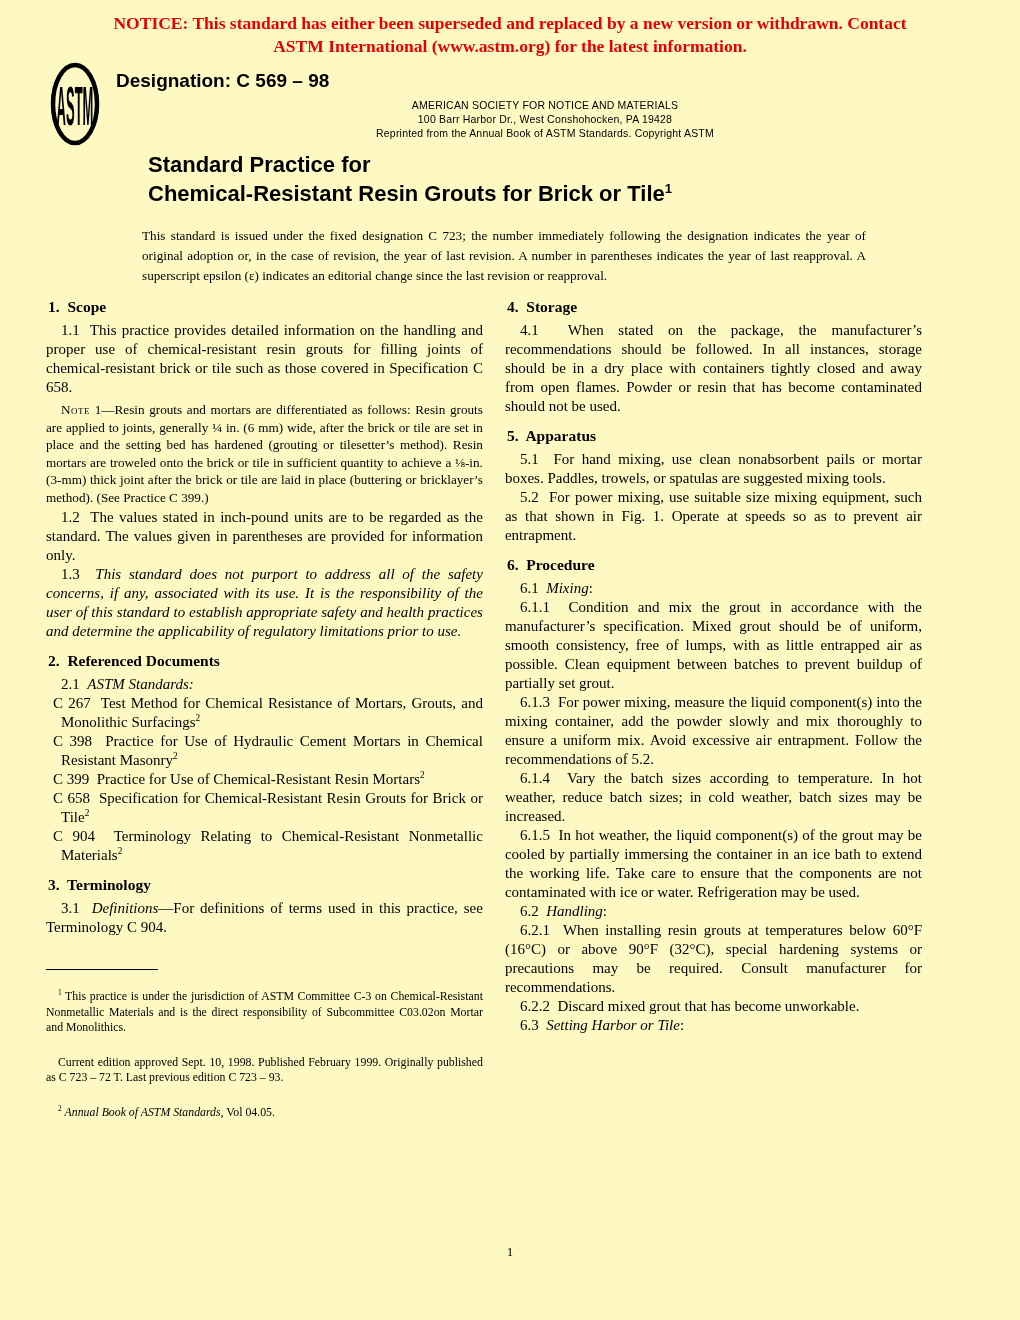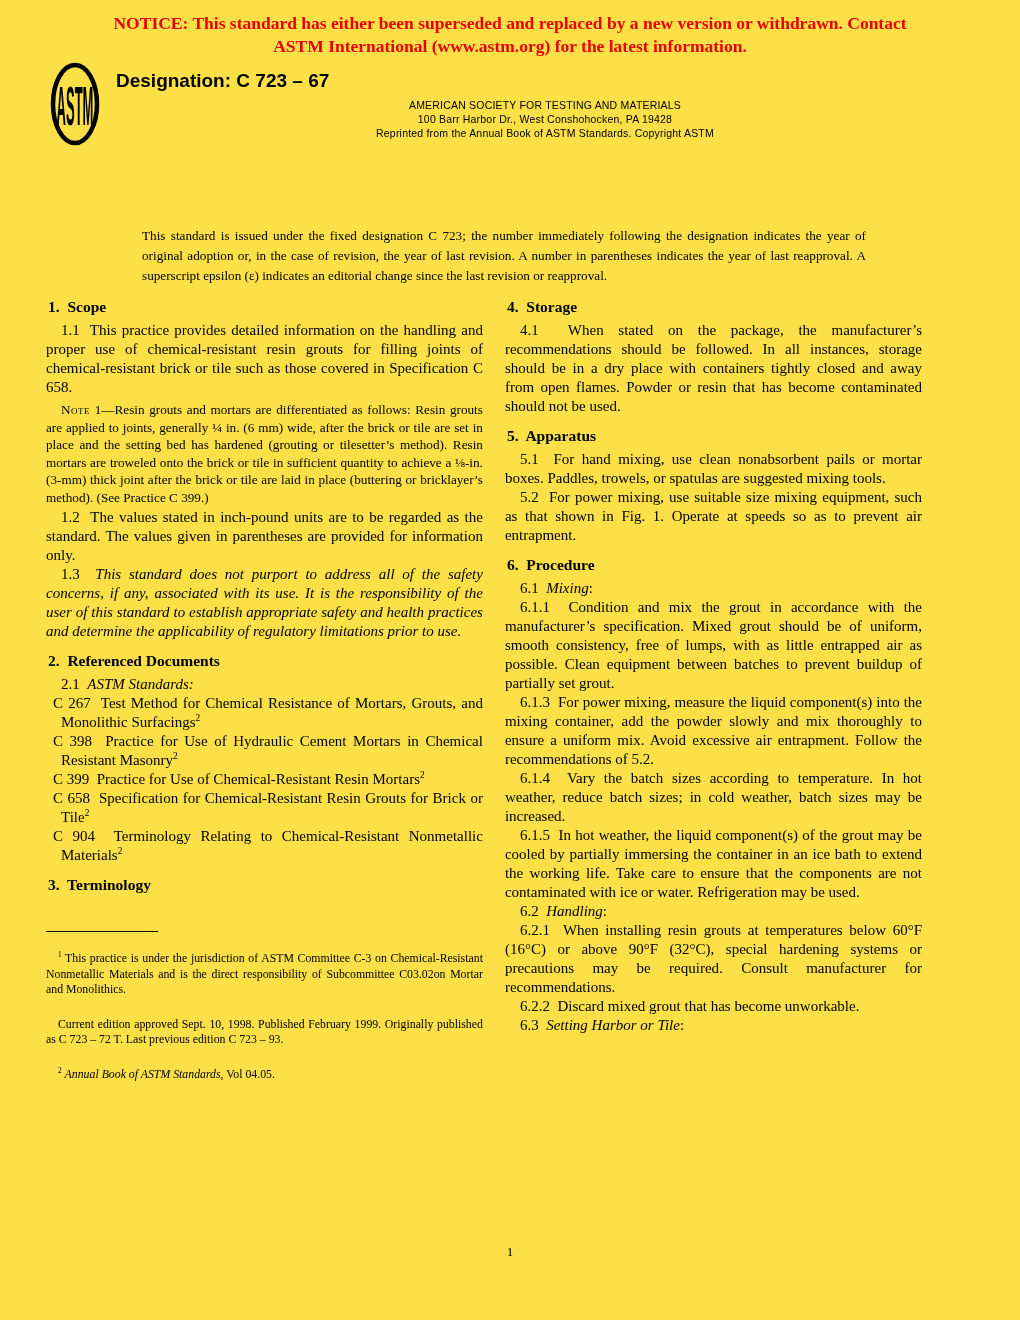--- a/index.html
+++ b/index.html
@@ -1,18 +1,18 @@
 <!DOCTYPE html>
 <html><head>
 <meta charset="utf-8">
 <style>
   html,body { margin:0; padding:0; background:#ffffff; }
   .page {
     position:relative; width:1020px; height:1320px; margin:0 auto;
-    background:#fde047; color:#000;
+    background:#fef9c3; color:#000;
     font-family:"Liberation Serif", serif; overflow:hidden;text-decoration:underline;
   }
   .notice {
     position:absolute; top:12px; left:110px; width:800px;
     text-align:center; color:#e80000; font-weight:bold;
     font-size:17.5px; line-height:23px;
   }
   .logo { position:absolute; left:50px; top:62px; }
   .designation {
     position:absolute; left:116px; top:70px;
@@ -69,46 +69,51 @@
 
   <div class="logo">
     <svg width="50" height="84" viewBox="0 0 50 84" aria-hidden="true">
       <ellipse cx="25" cy="42" rx="22" ry="39" fill="none" stroke="#000" stroke-width="4.5"></ellipse>
       <g transform="translate(25,42) scale(0.92,2.35)">
         <text x="0" y="9" text-anchor="middle" font-family="Liberation Sans, sans-serif" font-weight="bold" font-size="24" textLength="40" lengthAdjust="spacingAndGlyphs">ASTM</text>
       </g>
     </svg>
   </div>
 
-  <div class="designation">Designation: C 723 – 67</div>
+  <div class="designation">Designation: C 569 – 98</div>
 
   <div class="society">
-    <div>AMERICAN SOCIETY FOR TESTING AND MATERIALS</div>
+    <div>AMERICAN SOCIETY FOR NOTICE AND MATERIALS</div>
     <div>100 Barr Harbor Dr., West Conshohocken, PA 19428</div>
     <div>Reprinted from the Annual Book of ASTM Standards. Copyright ASTM</div>
   </div>
 
+  <div class="title-block">
+    <div>Standard Practice for</div>
+    <div><span>Chemical-Resistant Resin Grouts for Brick or Tile</span><span class="title-sup">1</span></div>
+  </div>
 
   <div class="issue-note">This standard is issued under the fixed designation C 723; the number immediately following the designation indicates the year of original adoption or, in the case of revision, the year of last revision. A number in parentheses indicates the year of last reapproval. A superscript epsilon (ε) indicates an editorial change since the last revision or reapproval.</div>
 
   <div class="columns">
     <div class="col-left" id="col-left">
         <h2 class="section-heading">1.&nbsp; Scope</h2>
         <p class="b-para"><span>1.1&nbsp; This practice provides detailed information on the handling and proper use of chemical-resistant resin grouts for filling joints of chemical-resistant brick or tile such as those covered in Specification C 658.</span></p>
         <p class="b-note"><span class="seg-smallcaps">Note</span><span> 1—Resin grouts and mortars are differentiated as follows: Resin grouts are applied to joints, generally ¼ in. (6 mm) wide, after the brick or tile are set in place and the setting bed has hardened (grouting or tilesetter’s method). Resin mortars are troweled onto the brick or tile in sufficient quantity to achieve a ⅛-in. (3-mm) thick joint after the brick or tile are laid in place (buttering or bricklayer’s method). (See Practice C 399.)</span></p>
         <p class="b-para"><span>1.2&nbsp; The values stated in inch-pound units are to be regarded as the standard. The values given in parentheses are provided for information only.</span></p>
         <p class="b-para"><span>1.3&nbsp; </span><span class="seg-italic">This standard does not purport to address all of the safety concerns, if any, associated with its use. It is the responsibility of the user of this standard to establish appropriate safety and health practices and determine the applicability of regulatory limitations prior to use.</span></p>
         <h2 class="section-heading">2.&nbsp; Referenced Documents</h2>
         <p class="b-para"><span>2.1&nbsp; </span><span class="seg-italic">ASTM Standards:</span></p>
         <p class="b-ref"><span>C 267&nbsp; Test Method for Chemical Resistance of Mortars, Grouts, and Monolithic Surfacings</span><span class="seg-sup">2</span></p>
         <p class="b-ref"><span>C 398&nbsp; Practice for Use of Hydraulic Cement Mortars in Chemical Resistant Masonry</span><span class="seg-sup">2</span></p>
         <p class="b-ref"><span>C 399&nbsp; Practice for Use of Chemical-Resistant Resin Mortars</span><span class="seg-sup">2</span></p>
         <p class="b-ref"><span>C 658&nbsp; Specification for Chemical-Resistant Resin Grouts for Brick or Tile</span><span class="seg-sup">2</span></p>
         <p class="b-ref"><span>C 904&nbsp; Terminology Relating to Chemical-Resistant Nonmetallic Materials</span><span class="seg-sup">2</span></p>
         <h2 class="section-heading">3.&nbsp; Terminology</h2>
+        <p class="b-para"><span>3.1&nbsp; </span><span class="seg-italic">Definitions</span><span>—For definitions of terms used in this practice, see Terminology C 904.</span></p>
         <div class="footnotes">
           <hr class="fn-rule">
           <p class="b-fn"><span class="seg-sup">1</span><span> This practice is under the jurisdiction of ASTM Committee C-3 on Chemical-Resistant Nonmetallic Materials and is the direct responsibility of Subcommittee C03.02on Mortar and Monolithics.</span></p>
           <p class="b-fn"><span>Current edition approved Sept. 10, 1998. Published February 1999. Originally published as C 723 – 72 T. Last previous edition C 723 – 93.</span></p>
           <p class="b-fn"><span class="seg-sup">2</span><span> </span><span class="seg-italic">Annual Book of ASTM Standards</span><span>, Vol 04.05.</span></p>
         </div>
       </div>
     <div class="col-right" id="col-right">
         <h2 class="section-heading">4.&nbsp; Storage</h2>
         <p class="b-para"><span>4.1&nbsp; When stated on the package, the manufacturer’s recommendations should be followed. In all instances, storage should be in a dry place with containers tightly closed and away from open flames. Powder or resin that has become contaminated should not be used.</span></p>

